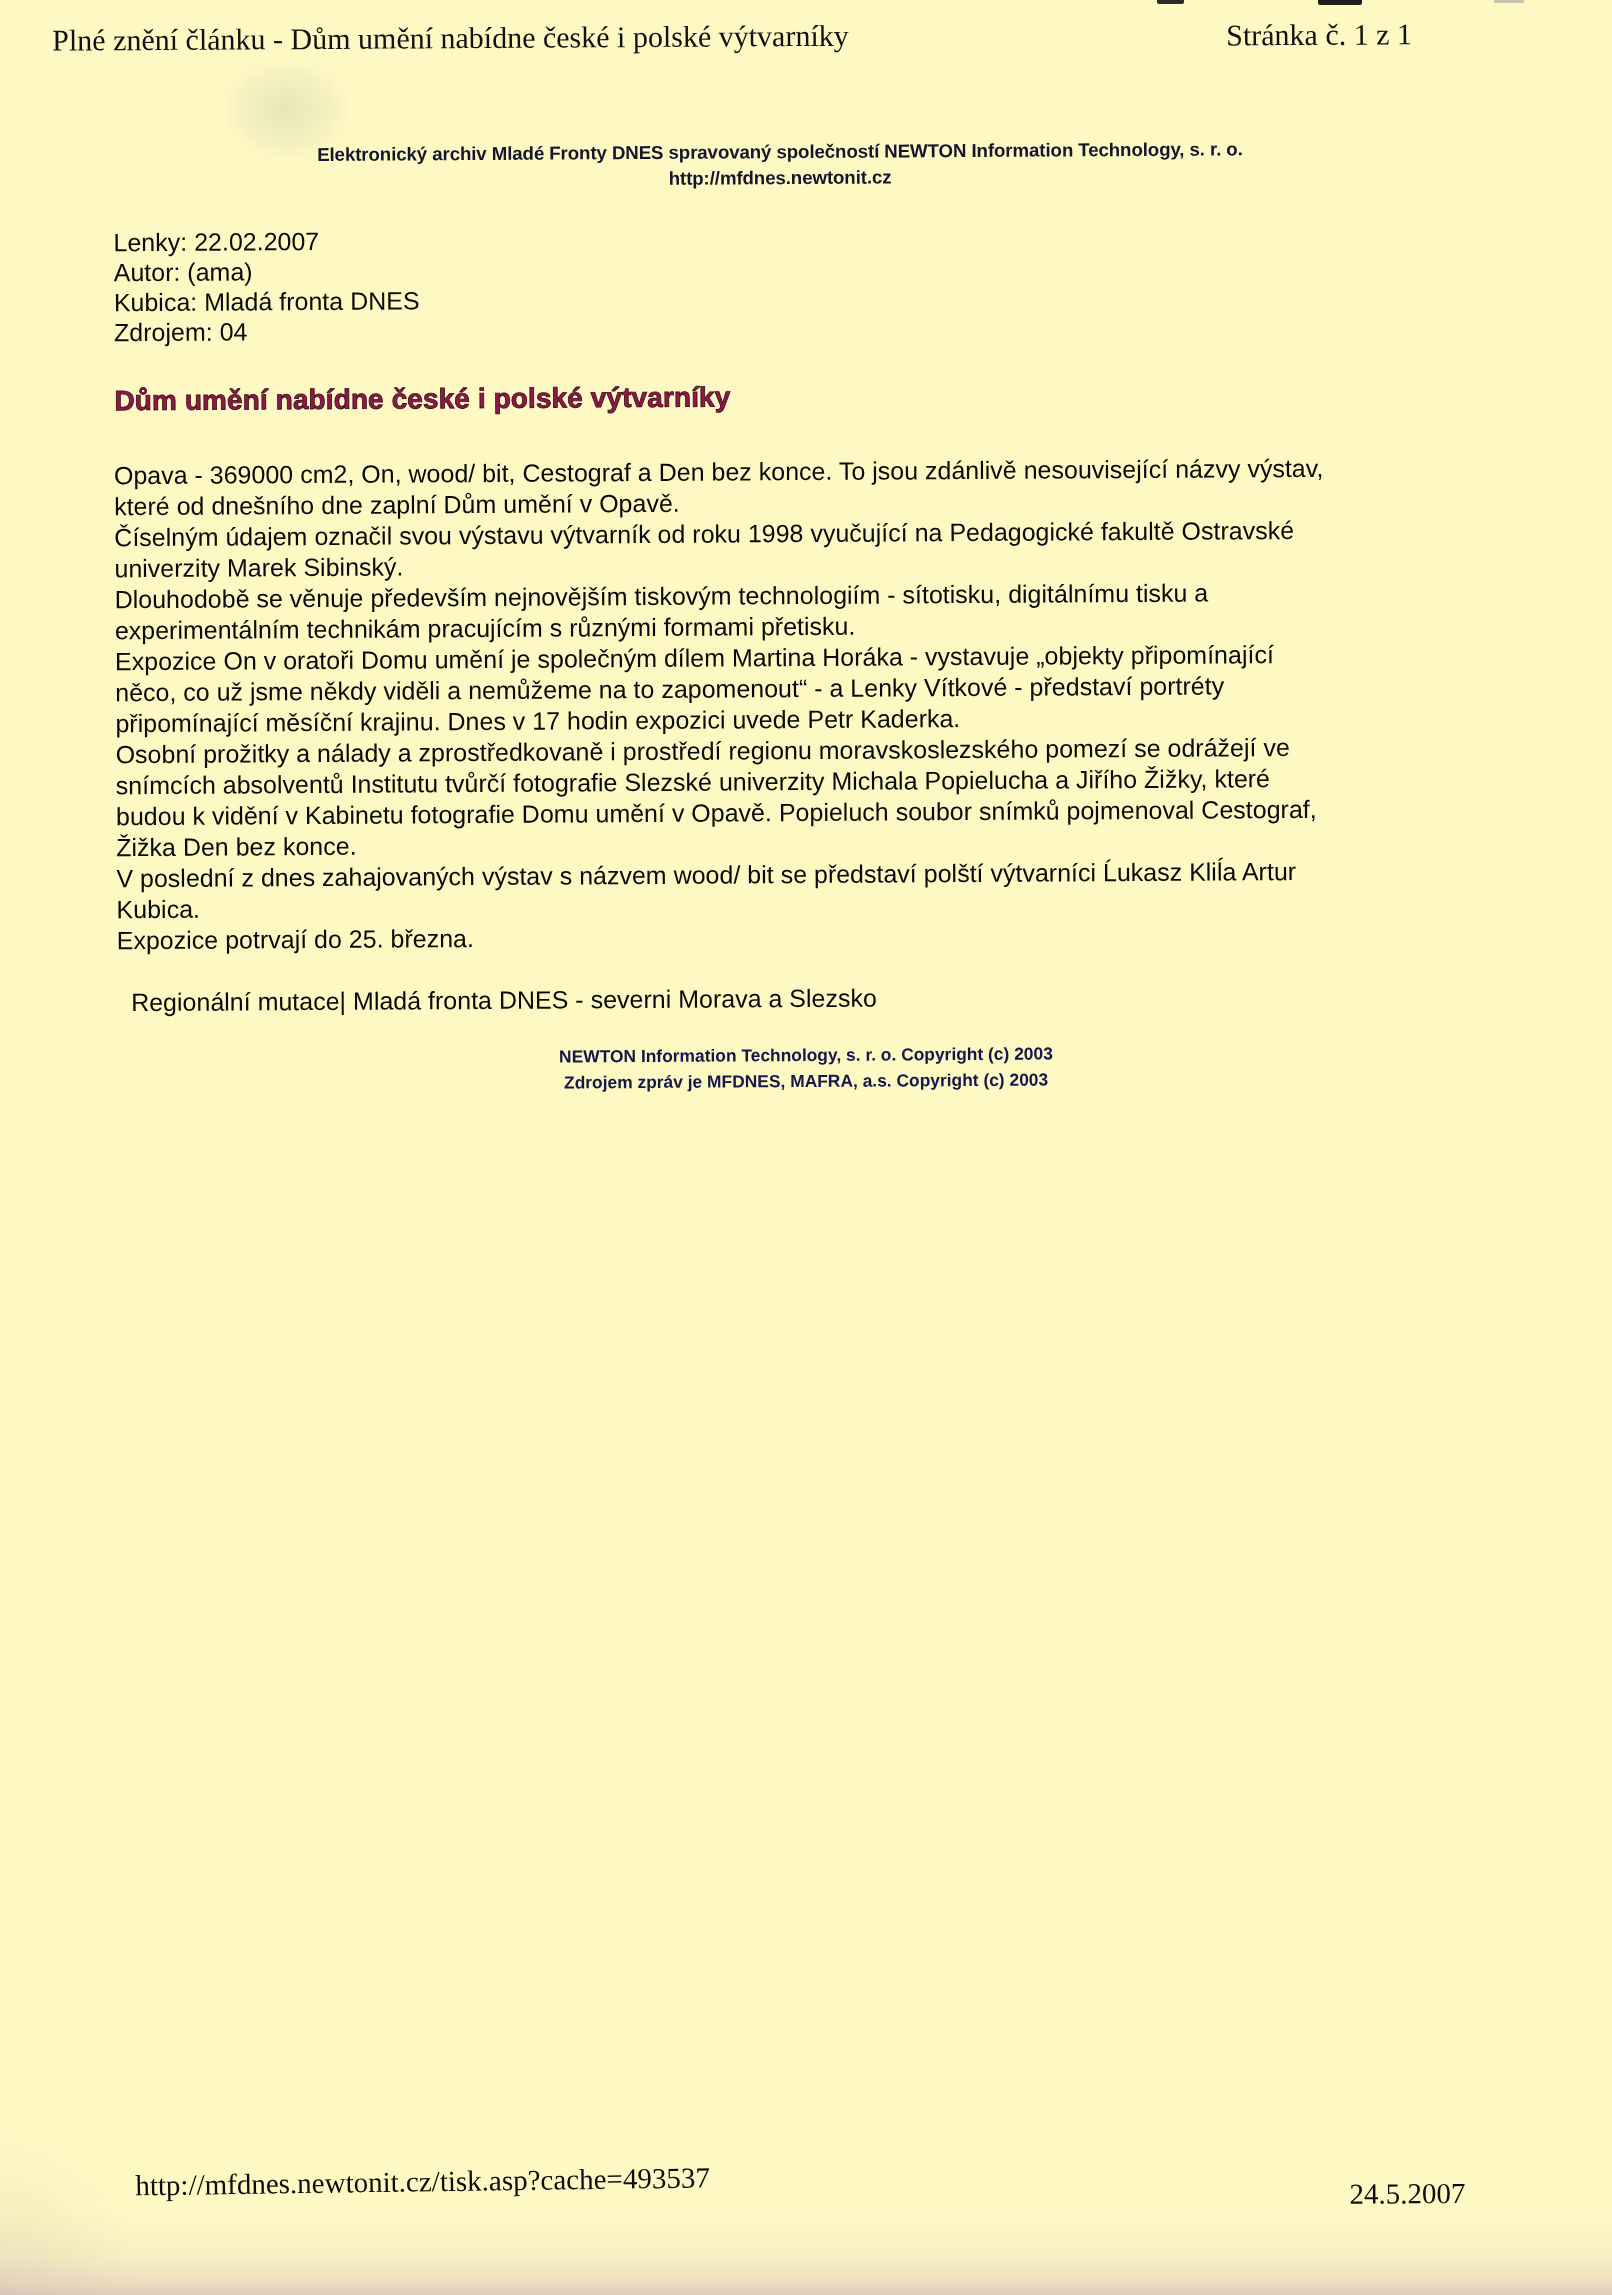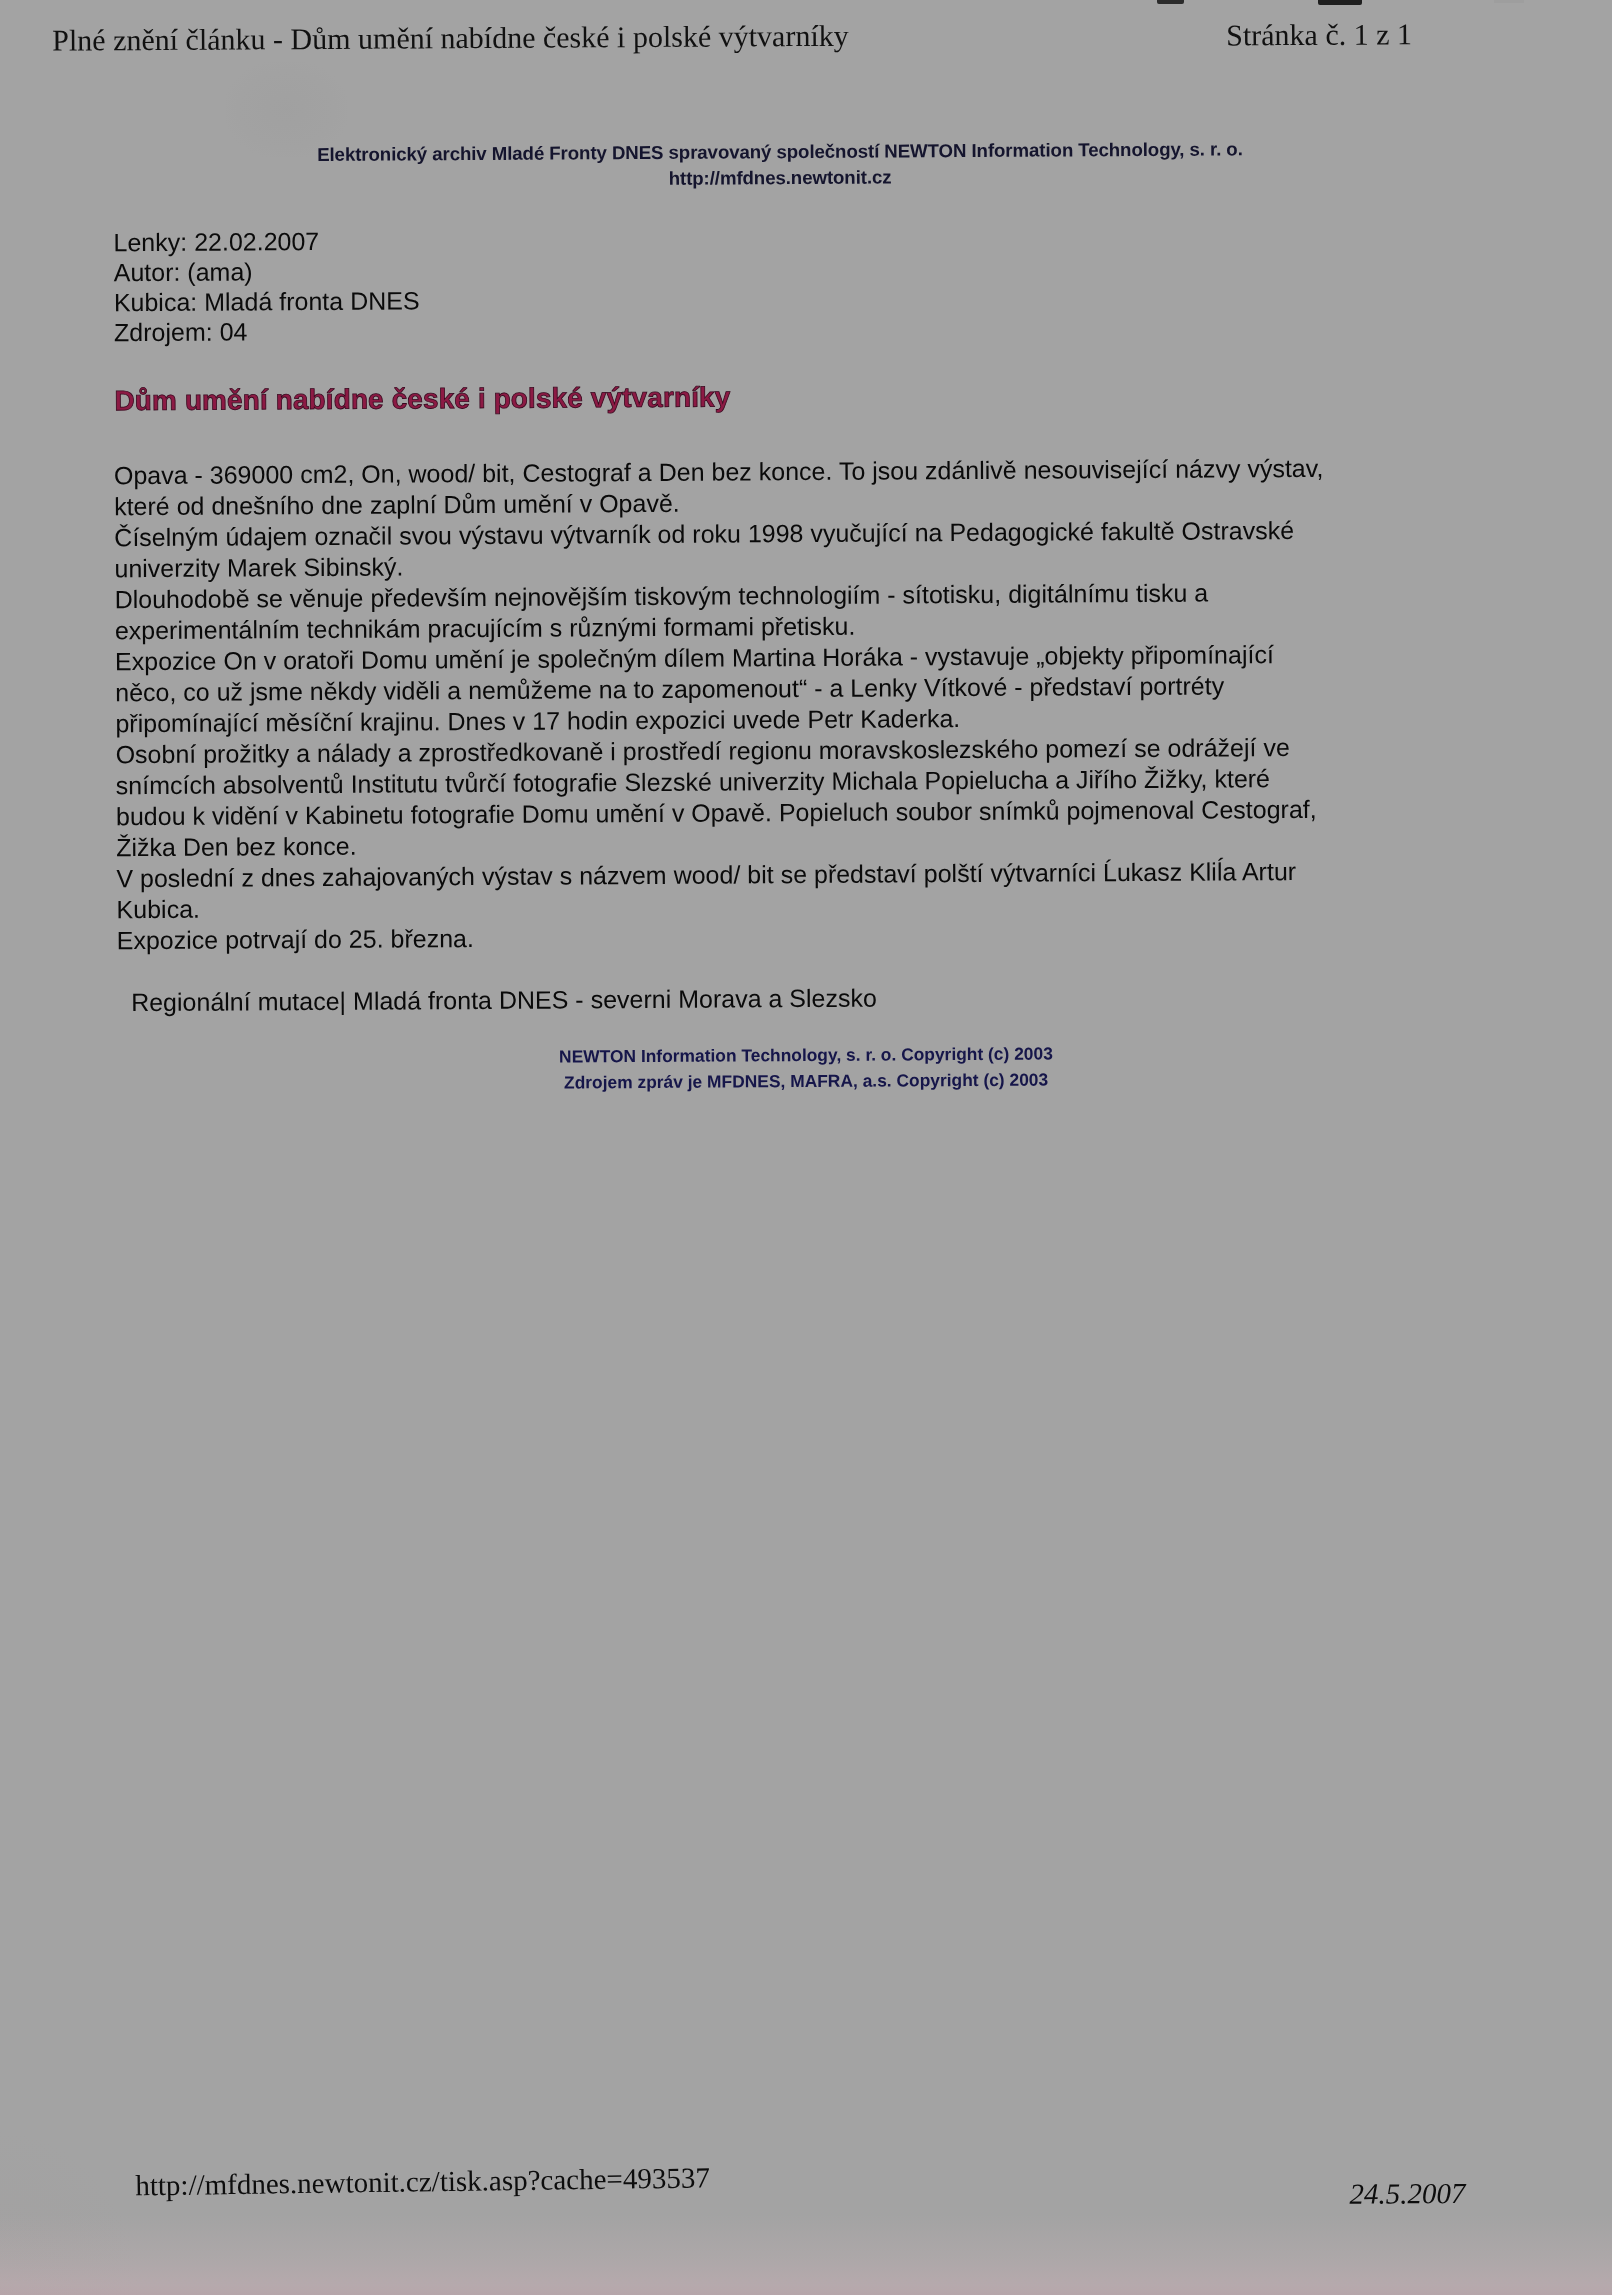--- a/index.html
+++ b/index.html
@@ -1,18 +1,18 @@
 <!DOCTYPE html>
 <html style="font-size:10.3px"><head>
 <meta charset="utf-8">
 <style>
   html,body{margin:0;padding:0;}
   body{width:1613px;height:2295px;background:#e9e9e9;}
   .page{
-    position:relative;width:1613px;height:2295px;background:#a3a3a3;
+    position:relative;width:1613px;height:2295px;background:#fef9c3;
     overflow:hidden;color:#0b0b0b;
   }
   .scan-content{position:absolute;left:0;top:0;width:100%;height:100%;
     transform:rotate(-0.35deg);transform-origin:806px 1146px;}
   .serif{font-family:"Liberation Serif", serif;}
   .sans{font-family:"Liberation Sans", sans-serif;}
 
   .header-left{position:absolute;left:59px;top:19.3px;font-size:30px;color:#111;}
   .header-right{position:absolute;left:1233px;top:20.6px;font-size:30px;color:#111;}
 
@@ -33,21 +33,21 @@
     font-size:25px;line-height:31px;color:#0a0a0a;}
   .body-text .para{white-space:pre-line;margin:0;}
 
   .mutation{position:absolute;left:132px;top:984px;font-size:25px;color:#0a0a0a;white-space:nowrap;}
 
   .copyright{position:absolute;left:0;top:1042px;width:100%;text-align:center;
     font-size:17.4px;font-weight:bold;line-height:26px;color:#16164a;}
 
   .footer-url{position:absolute;left:129px;top:2163px;font-size:29px;color:#0d0d0d;
     transform:rotate(-0.45deg);white-space:nowrap;}
-  .footer-date{position:absolute;left:1343px;top:2181px;font-size:29px;color:#0d0d0d;white-space:nowrap;font-style:italic;}
+  .footer-date{position:absolute;left:1343px;top:2181px;font-size:29px;color:#0d0d0d;white-space:nowrap;}
 
   
   .edge-bar-1{position:absolute;left:1157px;top:0;width:27px;height:3.9px;background:#2b2b2b;border-radius:0 0 1.9px 1.9px;}
   .edge-bar-2{position:absolute;left:1318px;top:0;width:44px;height:5.2px;background:#1f1f1f;border-radius:0 0 1.9px 1.9px;}
   .edge-bar-3{position:absolute;left:1494px;top:0;width:30px;height:2.6px;background:#9a9a9a;opacity:0.55;}
   .bottom-band{position:absolute;left:0;bottom:0;width:100%;height:81px;
     background:linear-gradient(to bottom, rgba(216,188,194,0) 0%, rgba(216,188,194,0.18) 55%, rgba(208,178,186,0.42) 88%, rgba(198,168,176,0.55) 100%);}
   .corner-shade{position:absolute;left:0;bottom:0;width:142px;height:167px;
     background:radial-gradient(ellipse at 0% 100%, rgba(160,150,150,0.18) 0%, rgba(160,150,150,0) 70%);}
 </style>

